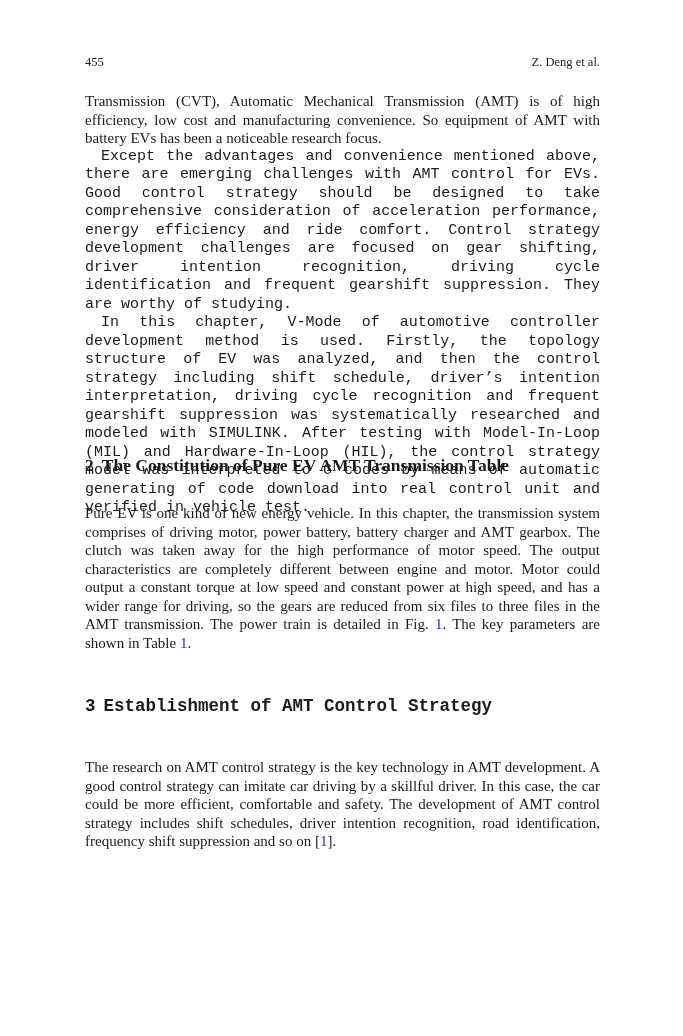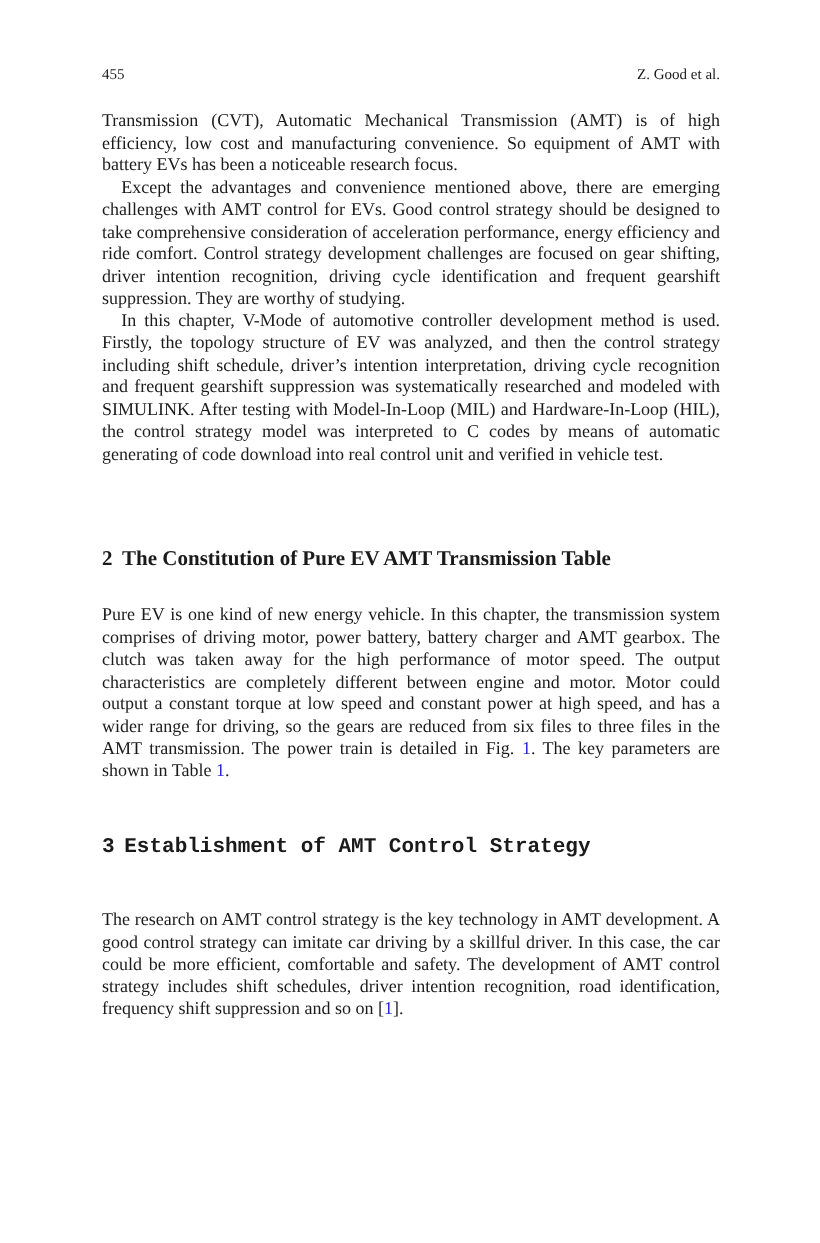--- a/index.html
+++ b/index.html
@@ -5,34 +5,34 @@
     html, body { margin: 0; padding: 0; background: #ffffff; }
     body { width: 683px; height: 1036px; position: relative; overflow: hidden;
       font-family: "Liberation Serif", "DejaVu Serif", serif; color: #1a1a1a; }
     .page { position: absolute; left: 85px; top: 0; width: 515px; }
     .running-head { position: absolute; top: 55px; left: 0; width: 515px; height: 16px;
       font-size: 12.5px; }
     .running-head .pnum { position: absolute; left: 0; top: 0; }
     .running-head .author { position: absolute; right: 0; top: 0; }
     p.body { margin: 0; font-size: 15px; line-height: 18.5px; text-align: justify;
       text-align-last: auto; hyphens: manual; }
-    p.indent { text-indent: 16px; }
+    p.indent { text-indent: 16px; font-family: Liberation Mono, monospace; }
     .blk { position: absolute; left: 0; width: 515px; }
     h2.sec { margin: 0; font-size: 17.5px; font-weight: bold; line-height: 22px; white-space: nowrap; }
     h2.sec .num { margin-right: 8px; }
     a.ref { color: #2a2adc; text-decoration: none; }
   </style>
 </head>
 <body>
 
 <div class="page">
 
   <div class="running-head">
     <span class="pnum">455</span>
-    <span class="author">Z. Good et al.</span>
+    <span class="author">Z. Deng et al.</span>
   </div>
 
   <div class="blk" style="top:92px;">
     <p class="body">Transmission (CVT), Automatic Mechanical Transmission (AMT) is of high efficiency, low cost and manufacturing convenience. So equipment of AMT with battery EVs has been a noticeable research focus.</p>
     <p class="body indent">Except the advantages and convenience mentioned above, there are emerging challenges with AMT control for EVs. Good control strategy should be designed to take comprehensive consideration of acceleration performance, energy efficiency and ride comfort. Control strategy development challenges are focused on gear shifting, driver intention recognition, driving cycle identification and frequent gearshift suppression. They are worthy of studying.</p>
     <p class="body indent">In this chapter, V-Mode of automotive controller development method is used. Firstly, the topology structure of EV was analyzed, and then the control strategy including shift schedule, driver’s intention interpretation, driving cycle recognition and frequent gearshift suppression was systematically researched and modeled with SIMULINK. After testing with Model-In-Loop (MIL) and Hardware-In-Loop (HIL), the control strategy model was interpreted to C codes by means of auto­matic generating of code download into real control unit and verified in vehicle test.</p>
   </div>
 
   <div class="blk" style="top:454px;">
     <h2 class="sec"><span class="num">2</span><span>The Constitution of Pure EV AMT Transmission Table</span></h2>

